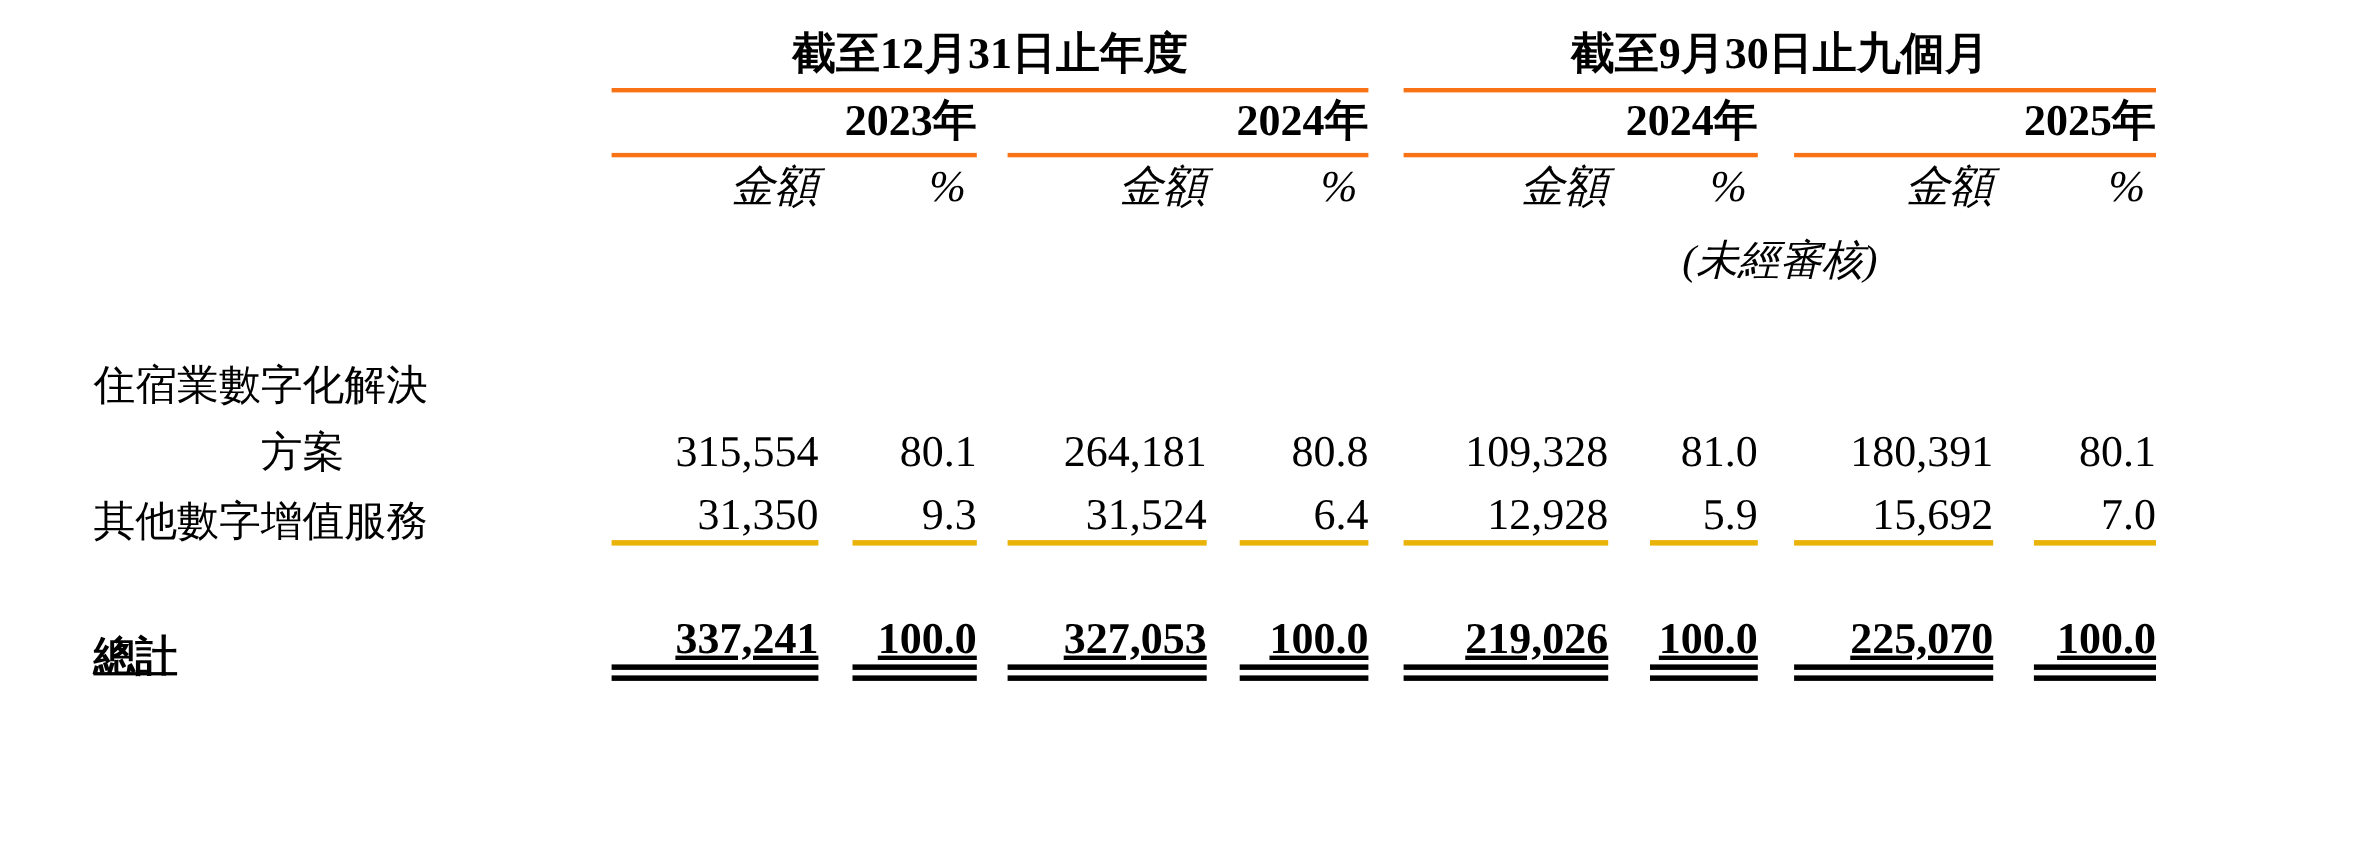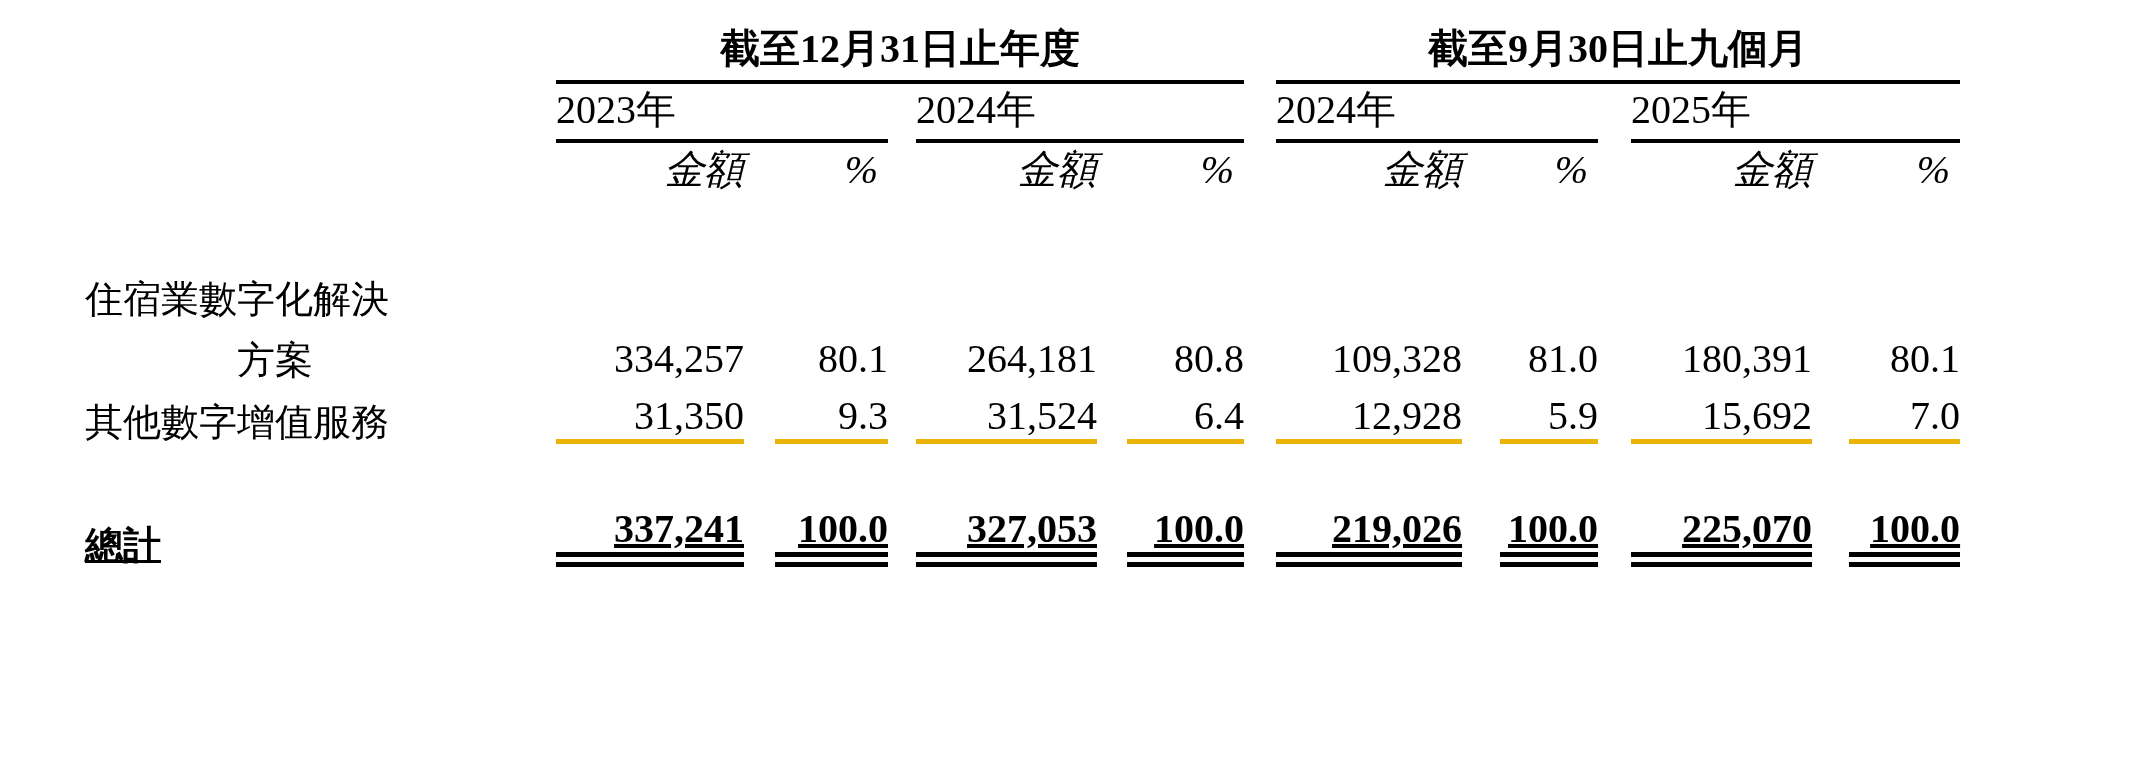--- a/index.html
+++ b/index.html
@@ -29,26 +29,26 @@
     margin: 0;
     padding: 0;
     vertical-align: bottom;
     font-size: 40px;
     line-height: 0.85;
     white-space: nowrap;
     box-sizing: border-box;
     overflow: visible;
   }
   
-  .rule  { border-bottom: 4px solid #000000; }
+  .rule  { border-bottom: 4px solid #f97316; }
   .uline { border-bottom: 5px solid #eab308; }
   .dline { border-bottom: 15px double #000; }
   
   .ghead { text-align: center; font-weight: bold; padding-bottom: 14px; }
-  .yhead { text-align: left; font-weight: normal; padding-bottom: 12px; }
+  .yhead { text-align: right; font-weight: bold; padding-bottom: 12px; }
   .ah    { text-align: right; font-style: italic; padding-bottom: 18px; }
   .ph    { text-align: right; font-style: italic; padding-bottom: 18px; padding-right: 10px; }
   .note  { text-align: center; font-style: italic; font-size: 38px; }
   .n1    { padding-bottom: 7px; }
   .n2    { padding-bottom: 4px; }
   
   .lbl   { font-size: 38px; padding-left: 85px; text-align: left; }
   .ind   { padding-left: 237px; }
   .num   { text-align: right; }
   
@@ -126,33 +126,37 @@
         <td class="ah">金額</td>
         <td></td>
         <td class="ph">%</td>
         <td></td>
         <td class="ah">金額</td>
         <td></td>
         <td class="ph">%</td>
       </tr>
 
 
+      <tr class="r5">
+        <td colspan="9"></td>
+        <td colspan="7" class="note n2">(未經審核)</td>
+      </tr>
 
       <tr class="r6">
           <td colspan="16"></td>
         </tr>
 
       <tr class="r7">
         <td class="lbl">住宿業數字化解決</td>
         <td colspan="15"></td>
       </tr>
 
       <tr class="r8">
         <td class="lbl ind">方案</td>
-        <td class="num">334,257</td>
+        <td class="num">315,554</td>
         <td></td>
         <td class="num">80.1</td>
         <td></td>
         <td class="num">264,181</td>
         <td></td>
         <td class="num">80.8</td>
         <td></td>
         <td class="num">109,328</td>
         <td></td>
         <td class="num">81.0</td>

